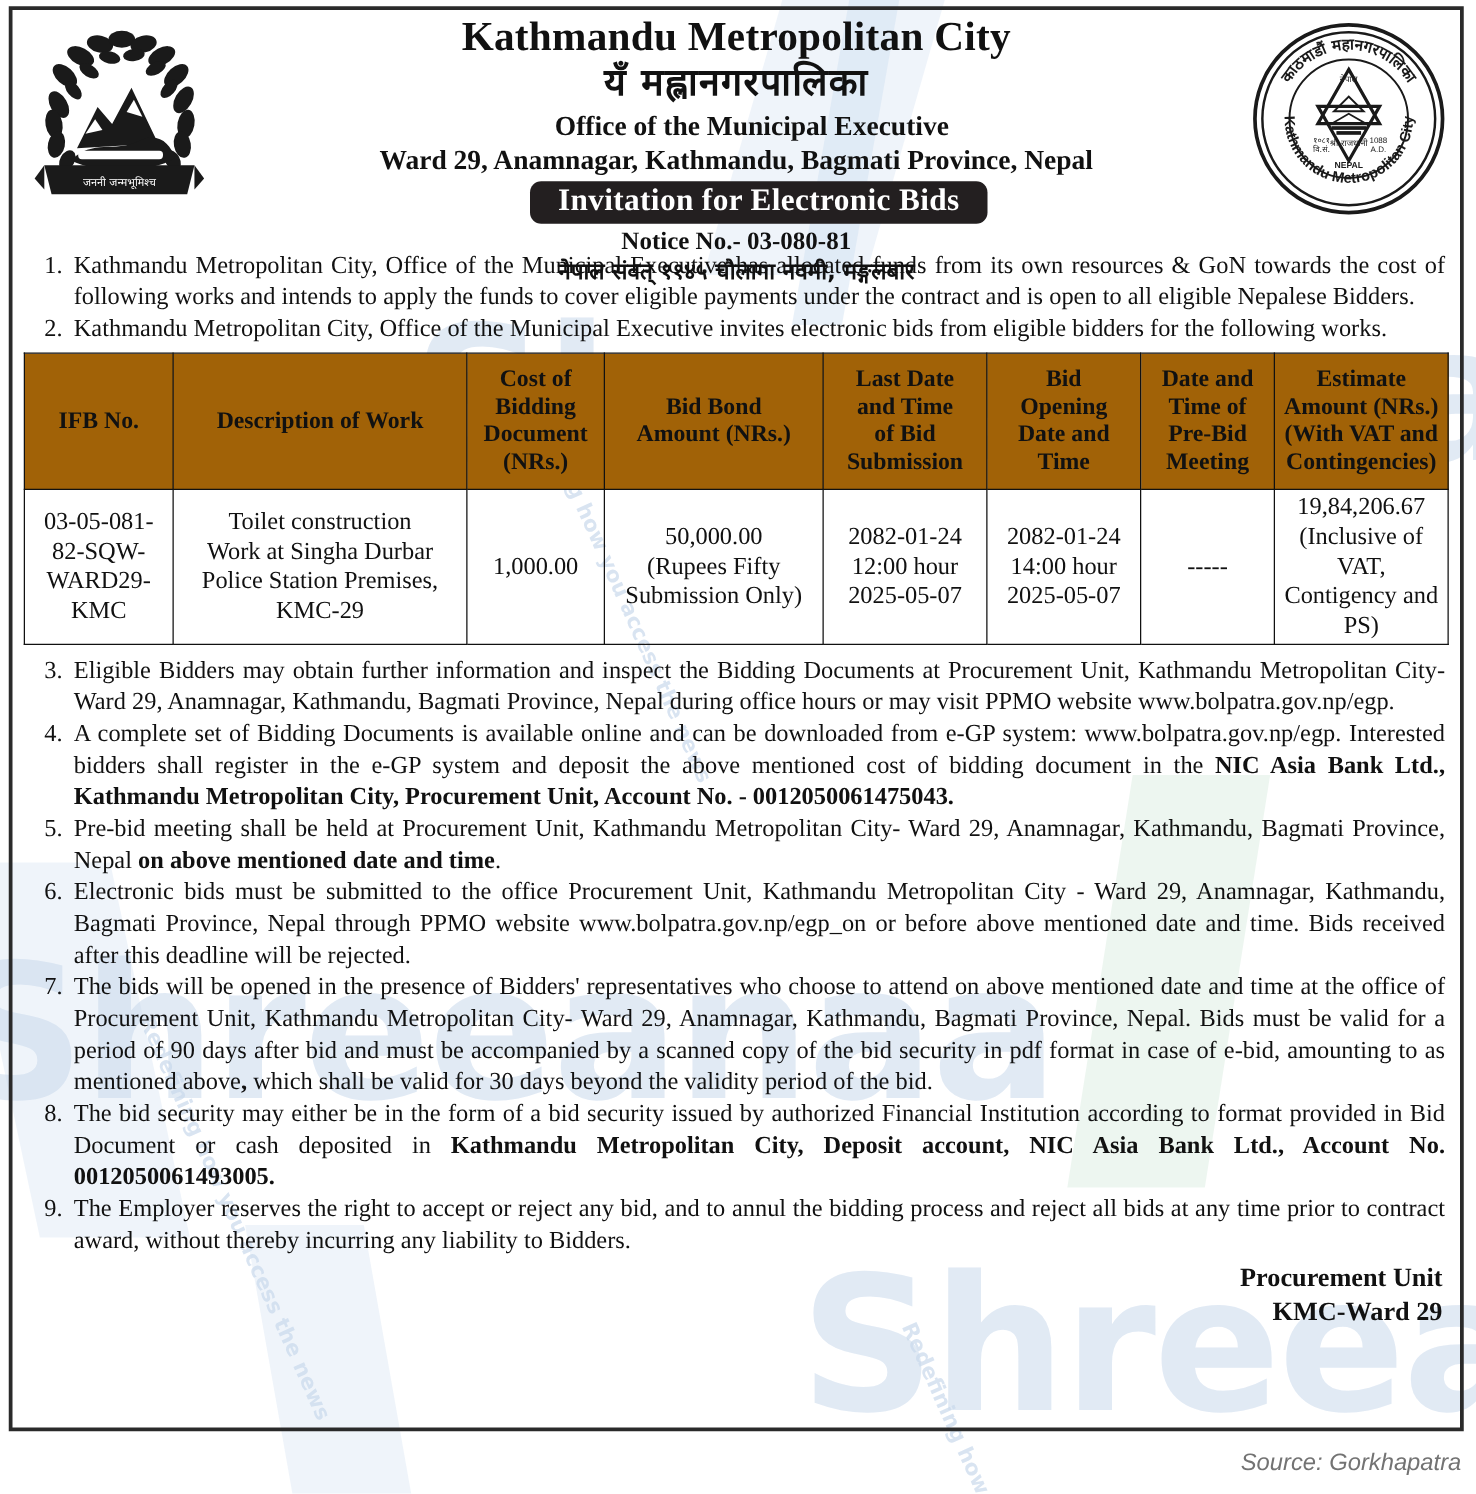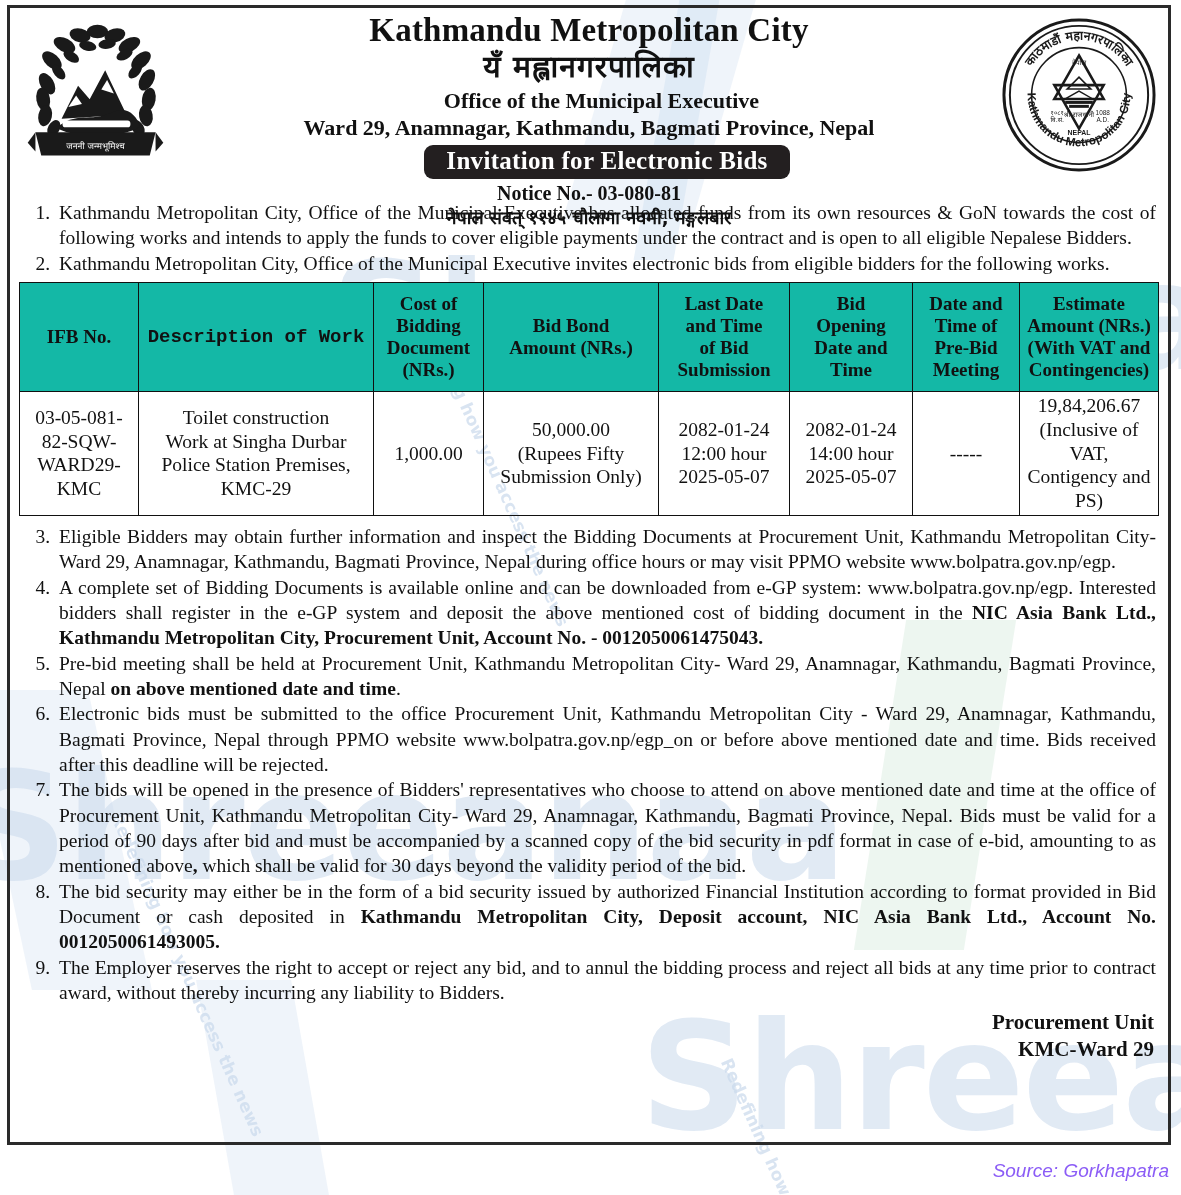--- a/index.html
+++ b/index.html
@@ -191,34 +191,34 @@
     border-collapse: collapse;
     table-layout: fixed;
   }
   table.bid th, table.bid td {
     border: 1.5px solid #111;
     text-align: center;
     vertical-align: middle;
     padding: 2px 3px;
   }
   table.bid th {
-    background: #14b8a6;
+    background: #a16207;
     font-size: 19px;
     font-weight: bold;
     line-height: 1.16;
     height: 104px;
   }
   table.bid td {
     background: transparent;
     font-size: 19.5px;
     line-height: 1.22;
     height: 100px;
   }
   .c-ifb   { width: 112px; }
-  .c-desc  { width: 228px; font-family: Liberation Mono, monospace; }
+  .c-desc  { width: 228px; }
   .c-cost  { width: 103px; }
   .c-bond  { width: 168px; }
   .c-last  { width: 124px; }
   .c-open  { width: 116px; }
   .c-pre   { width: 100px; }
   .c-est   { width: auto; }
 
   
   .sign {
     text-align: right;
@@ -229,21 +229,21 @@
     position: relative;
     z-index: 3;
   }
   .source {
     position: absolute;
     right: 12px;
     top: 1160px;
     font-family: "Liberation Sans", sans-serif;
     font-style: italic;
     font-size: 19px;
-    color: #8b5cf6;
+    color: #737373;
     z-index: 3;
   }
   .nowrap { white-space: nowrap; }
 </style>
 </head>
 <body>
 
 <div class="wm-layer">
   <div class="wm-poly wm-p1"></div>
   <div class="wm-poly wm-p2"></div>

